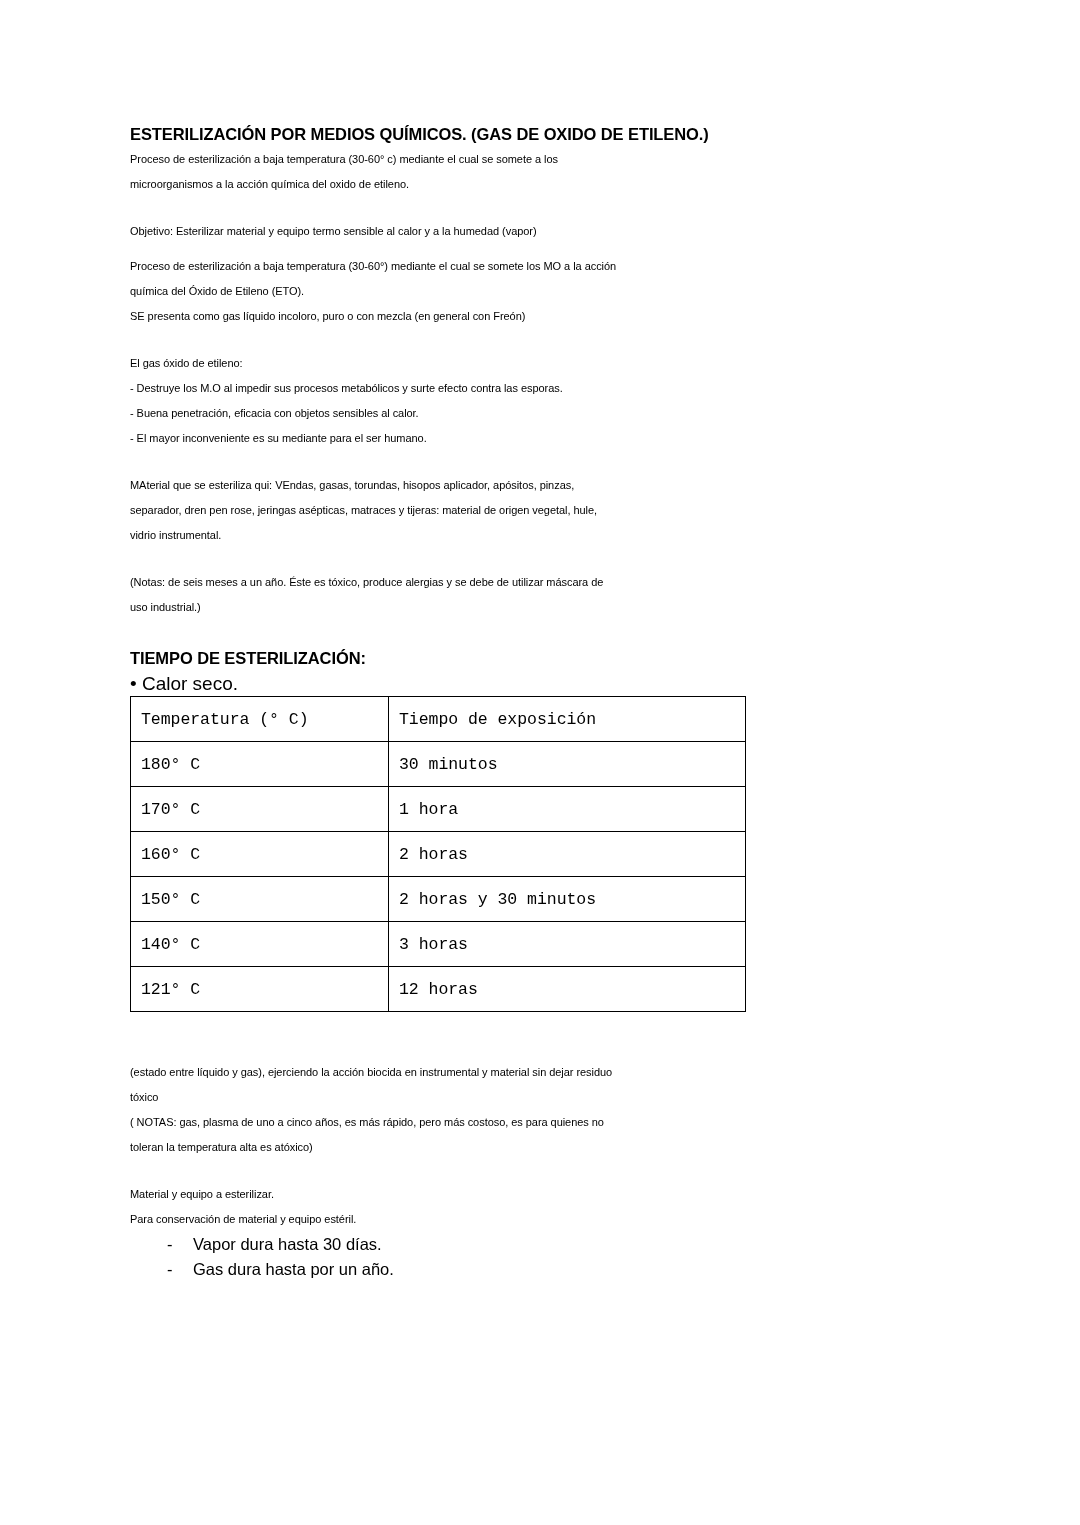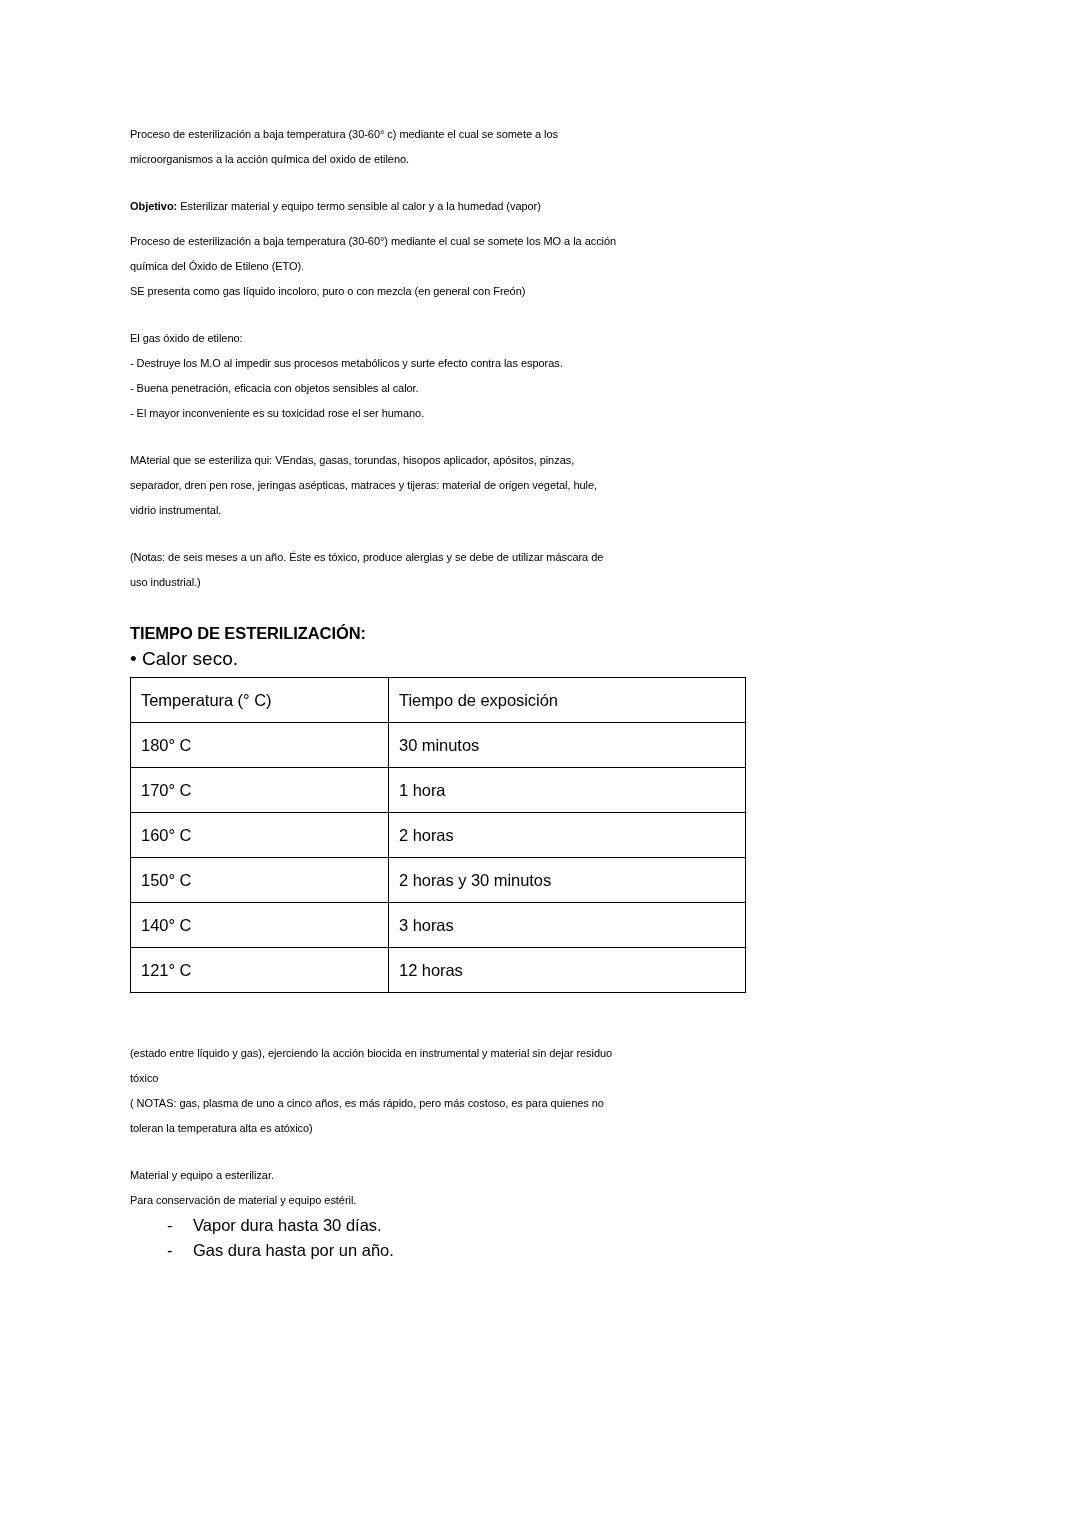--- a/index.html
+++ b/index.html
@@ -32,31 +32,32 @@
   .para {
     font-size: 11px;
     line-height: 25px;
     letter-spacing: -0.05px;
   }
   .spacer-sm { height: 10px; }
   .spacer-md { height: 22px; }
   .spacer-lg { height: 26px; }
 
   .bold-lead {
-    font-weight: bold;
+    font-weight: normal;
   }
 
   .bullet-line {
     font-size: 19px;
     line-height: 25px;
   }
 
   
   .tbl-wrap {
-    margin-top: 6px;
+    margin-top: 0;
+    font-family: Liberation Mono, monospace;
   }
   table.data-table {
     border-collapse: collapse;
     width: 615px;
     table-layout: fixed;
   }
   table.data-table td {
     border: 1.6px solid #000000;
     height: 44px;
     padding: 0 0 0 10px;
@@ -85,39 +86,40 @@
     top: 0;
   }
 </style>
 </head>
 <body>
 
 <div class="page">
   <div class="content">
 
     <div>
+      <div class="heading">ESTERILIZACIÓN POR MEDIOS QUÍMICOS. (GAS DE OXIDO DE ETILENO.)</div>
       <div class="para">Proceso de esterilización a baja temperatura (30-60° c) mediante el cual se somete a los</div>
       <div class="para">microorganismos a la acción química del oxido de etileno.</div>
 
       <div class="spacer-md"></div>
 
       <div class="para"><span class="bold-lead">Objetivo:</span><span> Esterilizar material y equipo termo sensible al calor y a la humedad (vapor)</span></div>
 
       <div class="spacer-sm"></div>
 
       <div class="para">Proceso de esterilización a baja temperatura (30-60°) mediante el cual se somete los MO a la acción</div>
       <div class="para">química del Óxido de Etileno (ETO).</div>
       <div class="para">SE presenta como gas líquido incoloro, puro o con mezcla (en general con Freón)</div>
 
       <div class="spacer-md"></div>
 
       <div class="para">El gas óxido de etileno:</div>
       <div class="para">- Destruye los M.O al impedir sus procesos metabólicos y surte efecto contra las esporas.</div>
       <div class="para">- Buena penetración, eficacia con objetos sensibles al calor.</div>
-      <div class="para">- El mayor inconveniente es su toxicidad rose el ser humano.</div>
+      <div class="para">- El mayor inconveniente es su mediante para el ser humano.</div>
 
       <div class="spacer-md"></div>
 
       <div class="para">MAterial que se esteriliza qui: VEndas, gasas, torundas, hisopos aplicador, apósitos, pinzas,</div>
       <div class="para">separador, dren pen rose, jeringas asépticas, matraces y tijeras: material de origen vegetal, hule,</div>
       <div class="para">vidrio instrumental.</div>
 
       <div class="spacer-md"></div>
 
       <div class="para">(Notas: de seis meses a un año. Éste es tóxico, produce alergias y se debe de utilizar máscara de</div>

